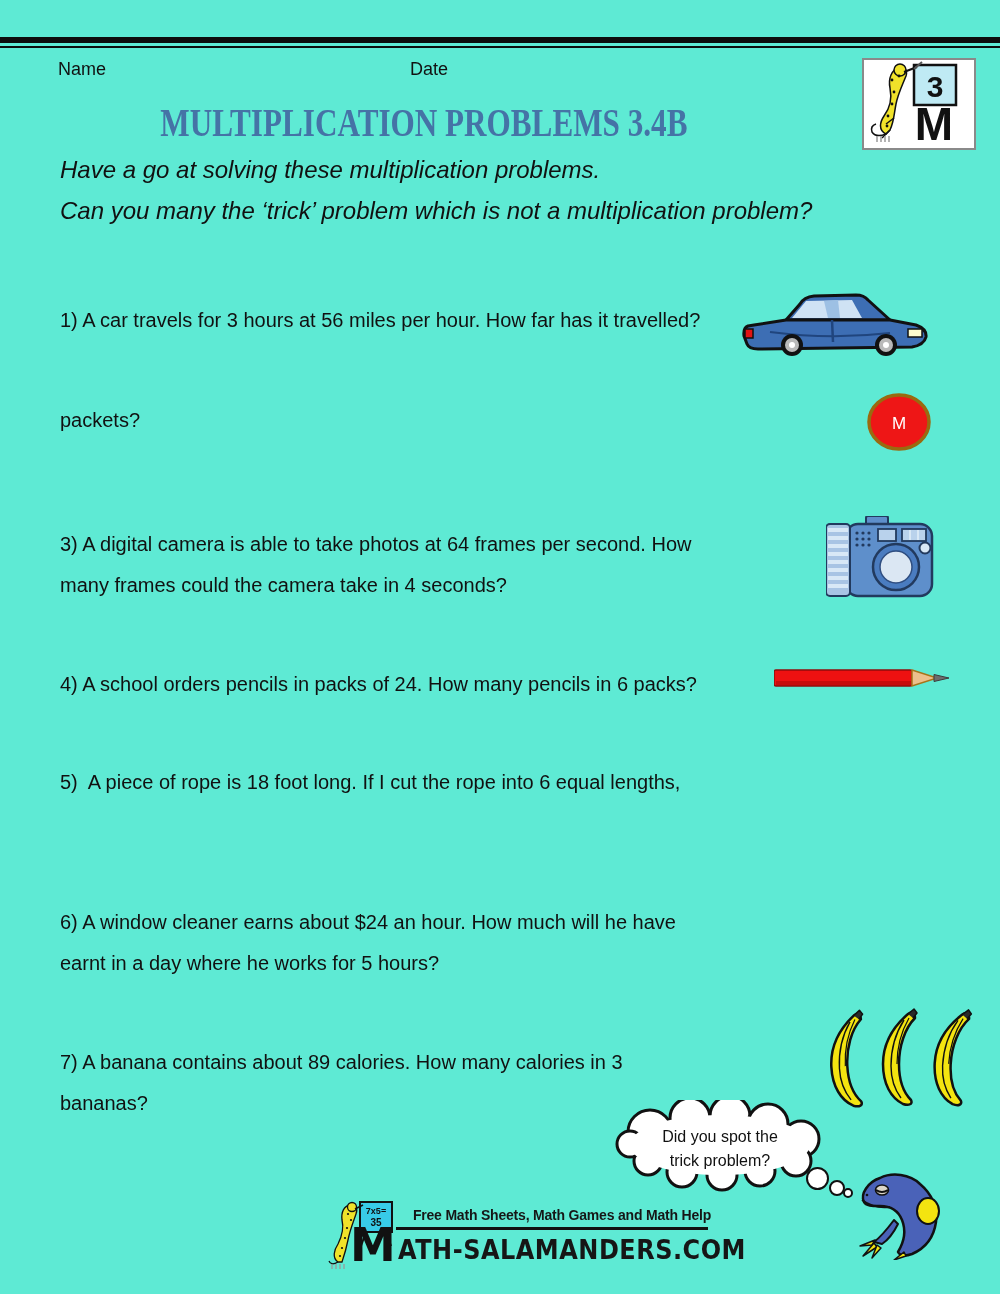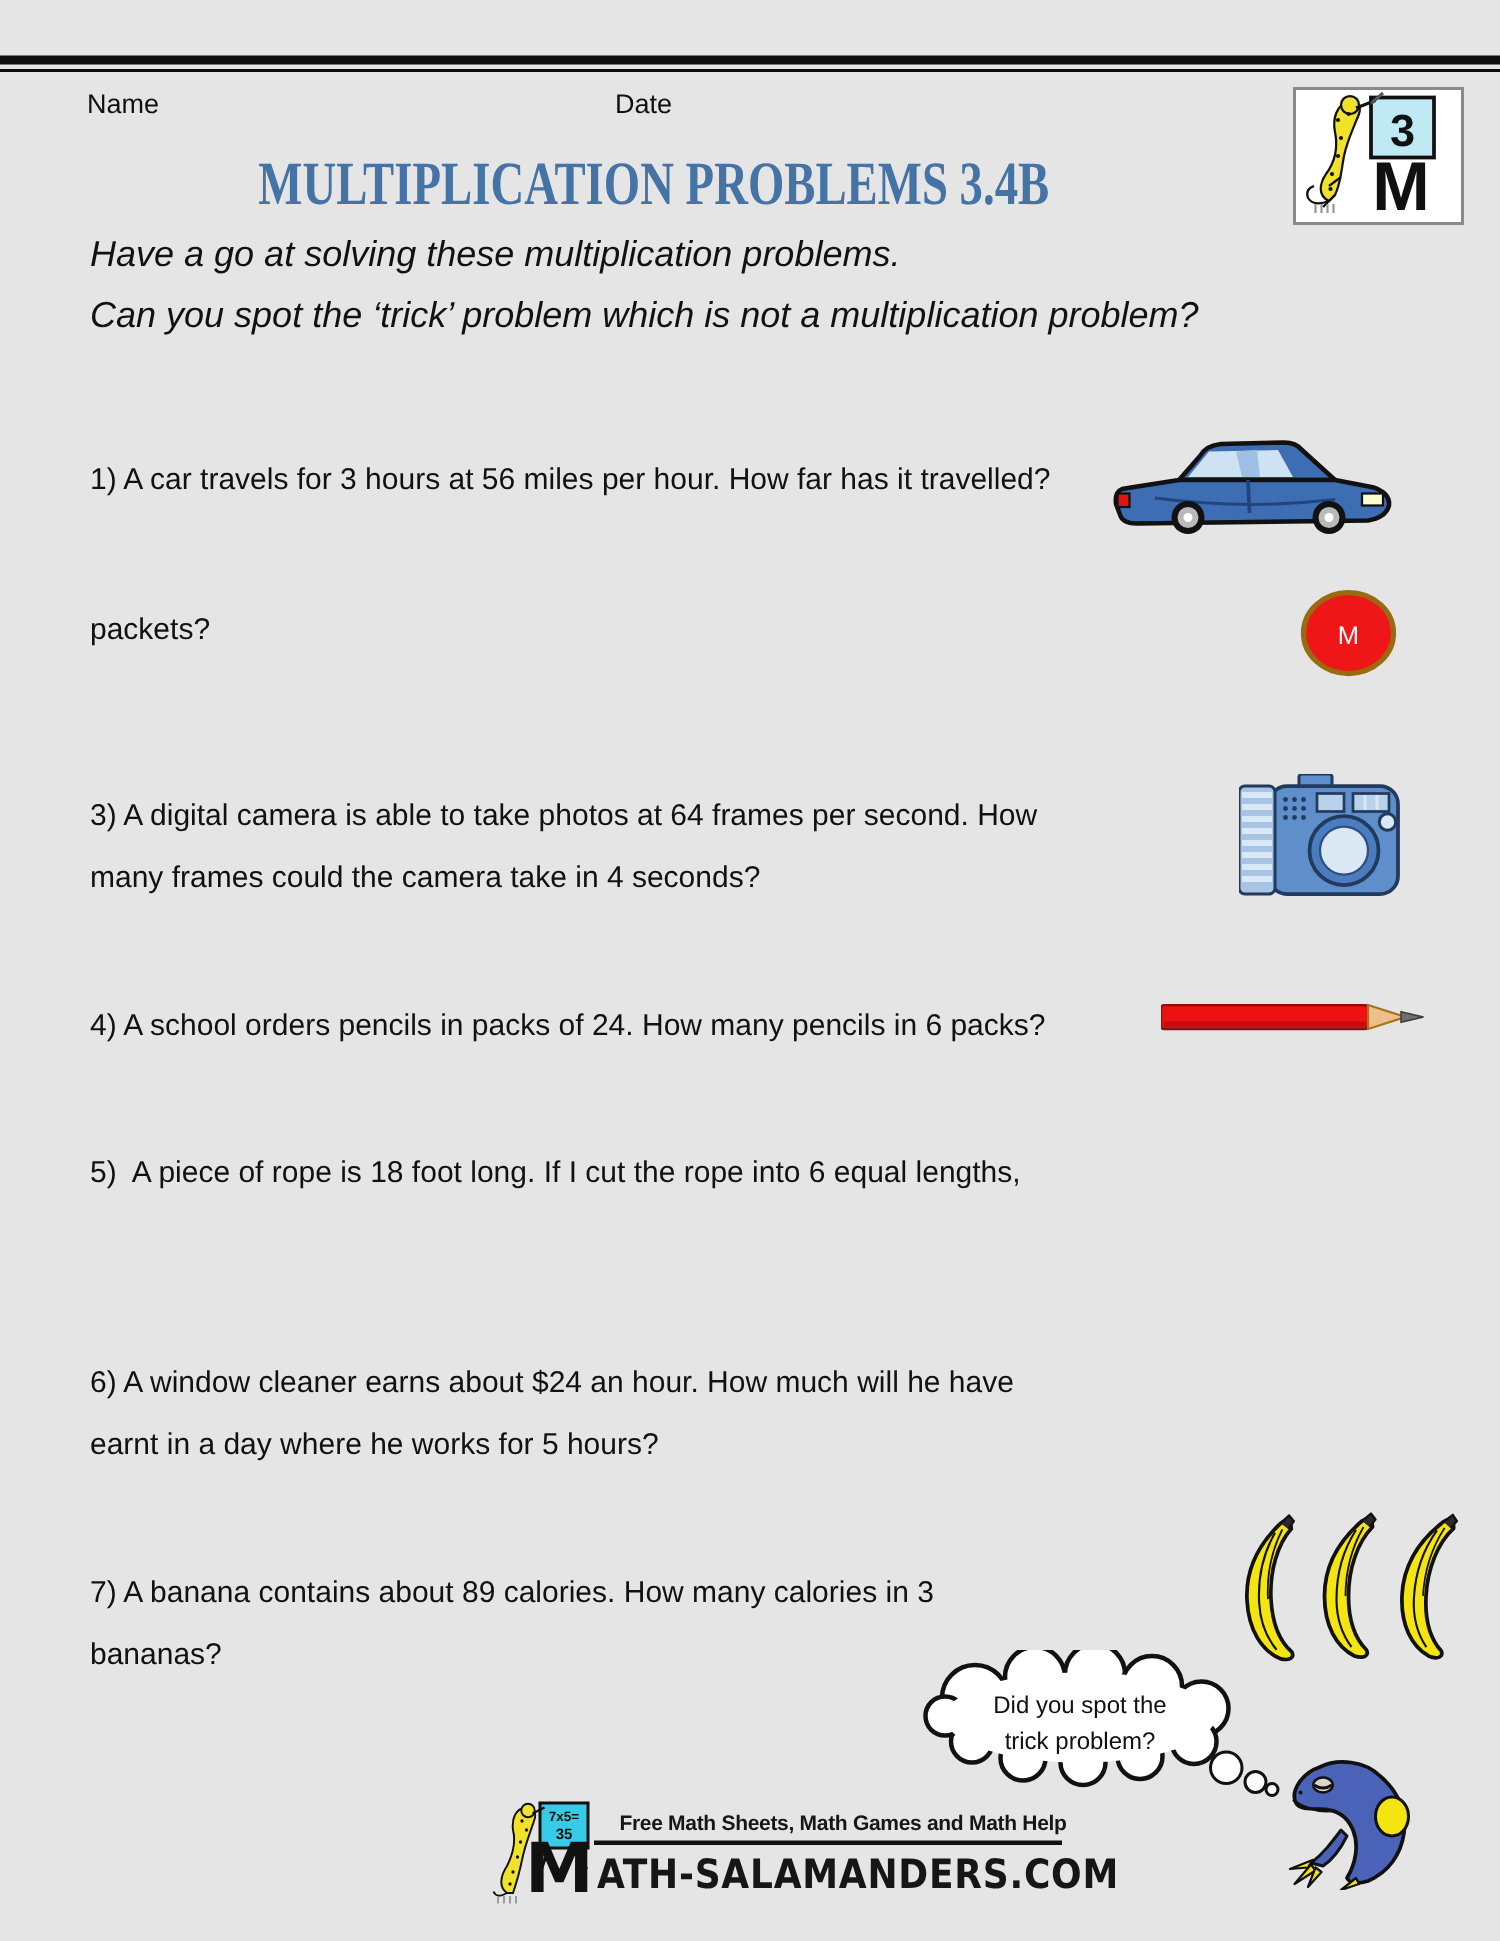--- a/index.html
+++ b/index.html
@@ -1,24 +1,24 @@
 <!DOCTYPE html>
 <html style="--title-blue: #4573a6; --car-blue: #3d6eb4; --candy-red: #ee1616; --candy-ring-brown: #9a6a10; --camera-blue: #5e8fcb; --pencil-red: #ee1111; --banana-yellow: #f4e410; --frog-blue: #4a62b8; --sign-cyan: #38cbe8; --salamander-yellow: #f0e22a;"><head>
 <meta charset="utf-8">
 <style>
   html,body{margin:0;padding:0;background:#fff;}
-  .page{position:relative;width:1000px;height:1294px;background:#e5e5e5;overflow:hidden;
+  .page{position:relative;width:1000px;height:1294px;background:#5eead4;overflow:hidden;
         font-family:"Liberation Sans",sans-serif;color:#1a1a1a;}
   .rule-thick{position:absolute;left:0;top:37px;width:1000px;height:6px;background:#0d0d0d;}
   .rule-thin{position:absolute;left:0;top:46px;width:1000px;height:2px;background:#0d0d0d;}
   .hdr-label{position:absolute;top:59px;font-size:18px;color:#111;}
   .name-label{left:58px;}
   .date-label{left:410px;}
   .logo-box{position:absolute;left:862px;top:58px;width:110px;height:88px;border:2px solid #8a8a8a;background:#fff;}
-  .title-wrap{position:absolute;left:0;top:98px;width:848px;text-align:center;padding-left:12px;}
+  .title-wrap{position:absolute;left:0;top:98px;width:848px;text-align:center;}
   .title{display:inline-block;font-family:"Liberation Serif",serif;font-size:41px;font-weight:600;
          color:var(--title-blue,#4573a6);transform:scaleX(0.76);transform-origin:50% 50%;white-space:pre;}
   .instr{position:absolute;left:60px;font-size:24px;font-style:italic;white-space:pre;color:#111;}
   .problem{position:absolute;left:60px;font-size:20px;color:#111;margin-top:44px;}
   .pline{height:41px;line-height:41px;white-space:pre;}
   .art{position:absolute;}
   .trail{position:absolute;border:2.5px solid #111;border-radius:50%;background:#fff;}
   .ftr-tagline{position:absolute;left:400px;top:1207px;width:300px;text-align:center;
                font-size:14px;font-weight:bold;letter-spacing:-0.2px;color:#161616;margin-left:12px;}
   .ftr-rule{position:absolute;left:396px;top:1227px;width:312px;height:3px;background:#111;}
@@ -68,21 +68,21 @@
           <line x1="25" y1="76" x2="25" y2="82"></line>
       </g>
     </svg>
   </div>
 
   <div class="title-wrap">
     <span class="title">MULTIPLICATION PROBLEMS 3.4B</span>
   </div>
 
   <div class="instr" style="top:156px">Have a go at solving these multiplication problems.</div>
-  <div class="instr" style="top:197px">Can you spot the ‘trick’ problem which is not a multiplication problem?</div>
+  <div class="instr" style="top:197px">Can you many the ‘trick’ problem which is not a multiplication problem?</div>
 
   <div class="problem" style="top:256px">
     <div class="pline">1) A car travels for 3 hours at 56 miles per hour. How far has it travelled?</div>
   </div>
   <div class="problem" style="top:356px">
     <div class="pline">packets?</div>
   </div>
   <div class="problem" style="top:480px">
     <div class="pline">3) A digital camera is able to take photos at 64 frames per second. How</div>
     <div class="pline">many frames could the camera take in 4 seconds?</div>

